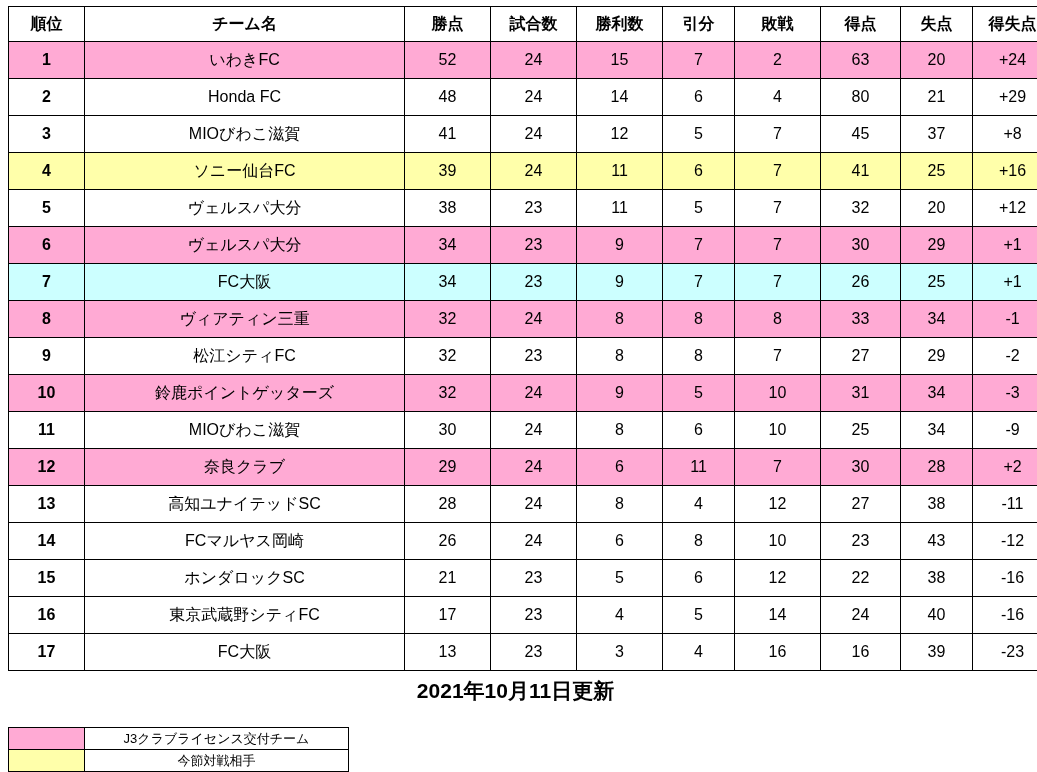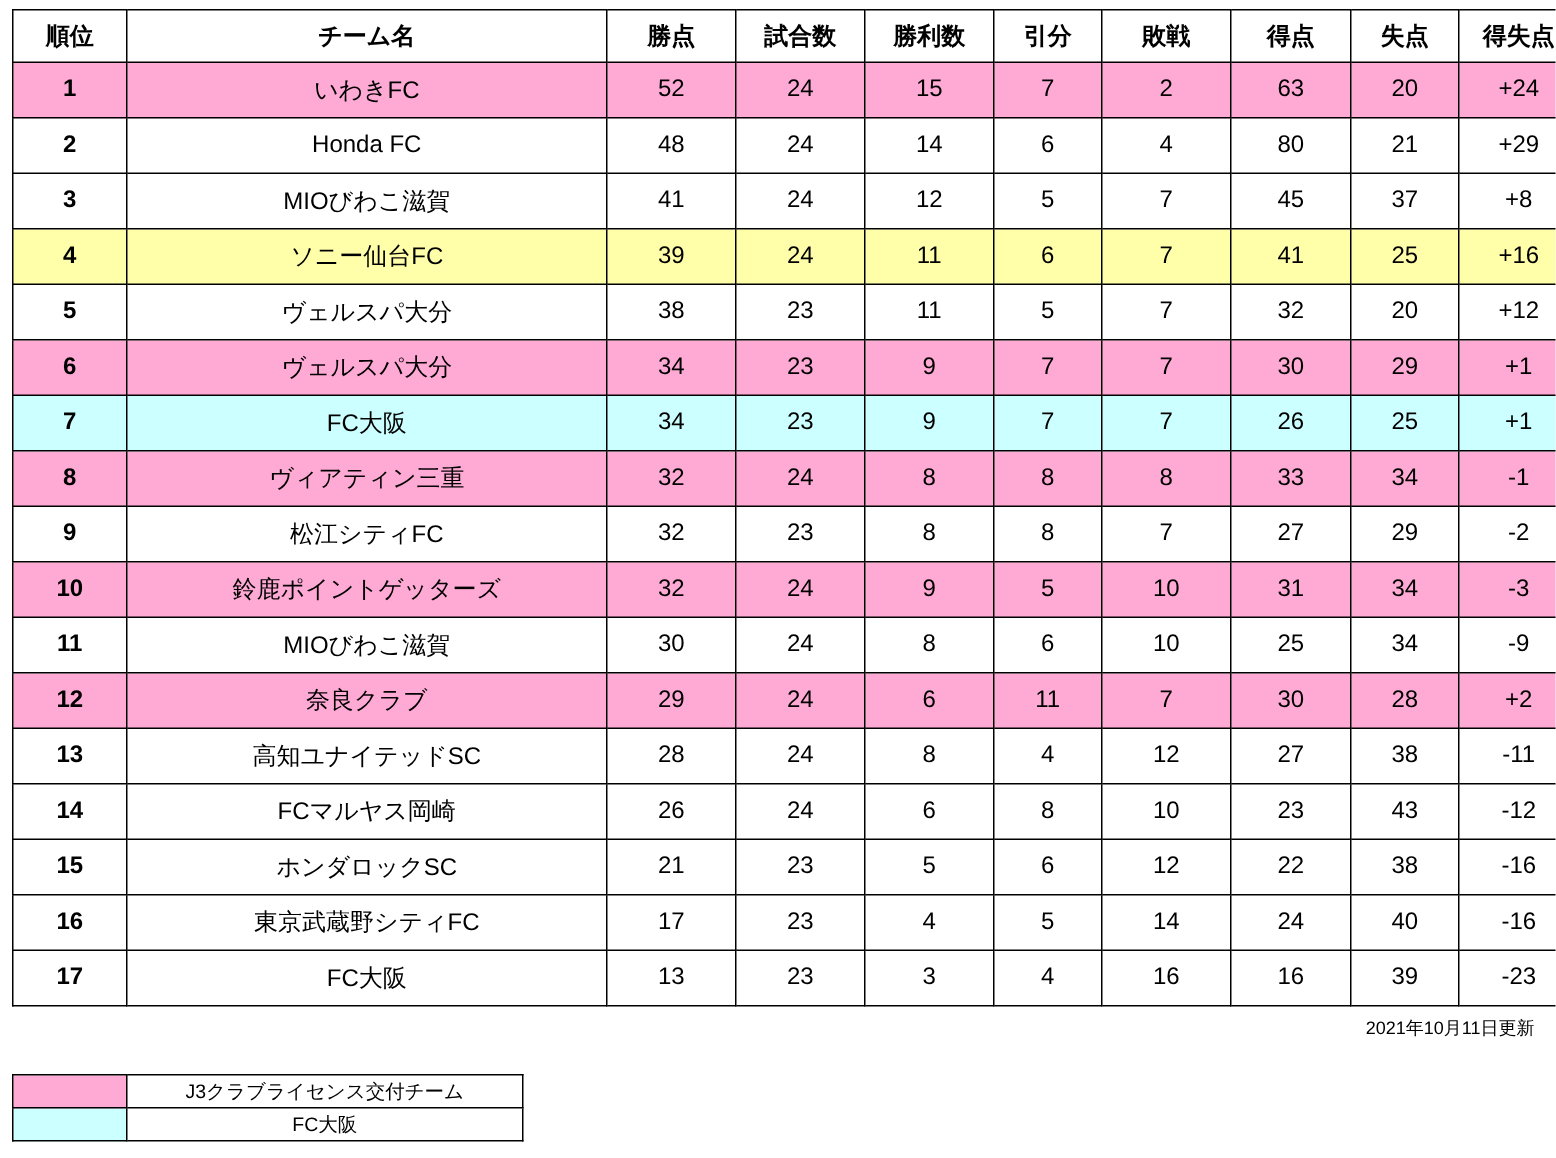--- a/index.html
+++ b/index.html
@@ -54,24 +54,24 @@
   col.c-ga     { width: 72px; }
   col.c-gd     { width: 80px; }
 
   td.rank { font-weight: bold; }
   td.team { font-weight: normal; font-size: 16px; }
   tr.hl-pink td { background: #ffaad4; }
   tr.hl-yellow td { background: #ffffaa; }
   tr.hl-cyan td { background: #ccffff; }
 
   .updated {
-    text-align: right;
+    text-align: center;
     width: 1021px;
-    font-size: 12px;
-    font-weight: normal;
+    font-size: 21px;
+    font-weight: bold;
     padding: 6px 6px 4px 0;
     box-sizing: border-box;
   }
 
   table.legend {
     border-collapse: collapse;
     table-layout: fixed;
     width: 341px;
     margin-top: 18px;
   }
@@ -331,19 +331,23 @@
 
   <div class="updated">2021年10月11日更新</div>
 
   <table class="legend">
     <tbody id="legend-body">
         <tr>
           <td class="swatch sw-pink"></td>
           <td class="legend-label">J3クラブライセンス交付チーム</td>
         </tr>
         <tr>
+          <td class="swatch sw-yellow"></td>
+          <td class="legend-label">今節対戦相手</td>
+        </tr>
+        <tr>
           <td class="swatch sw-cyan"></td>
           <td class="legend-label">FC大阪</td>
         </tr>
       </tbody>
   </table>
 
 </div>
 
 </body></html>

